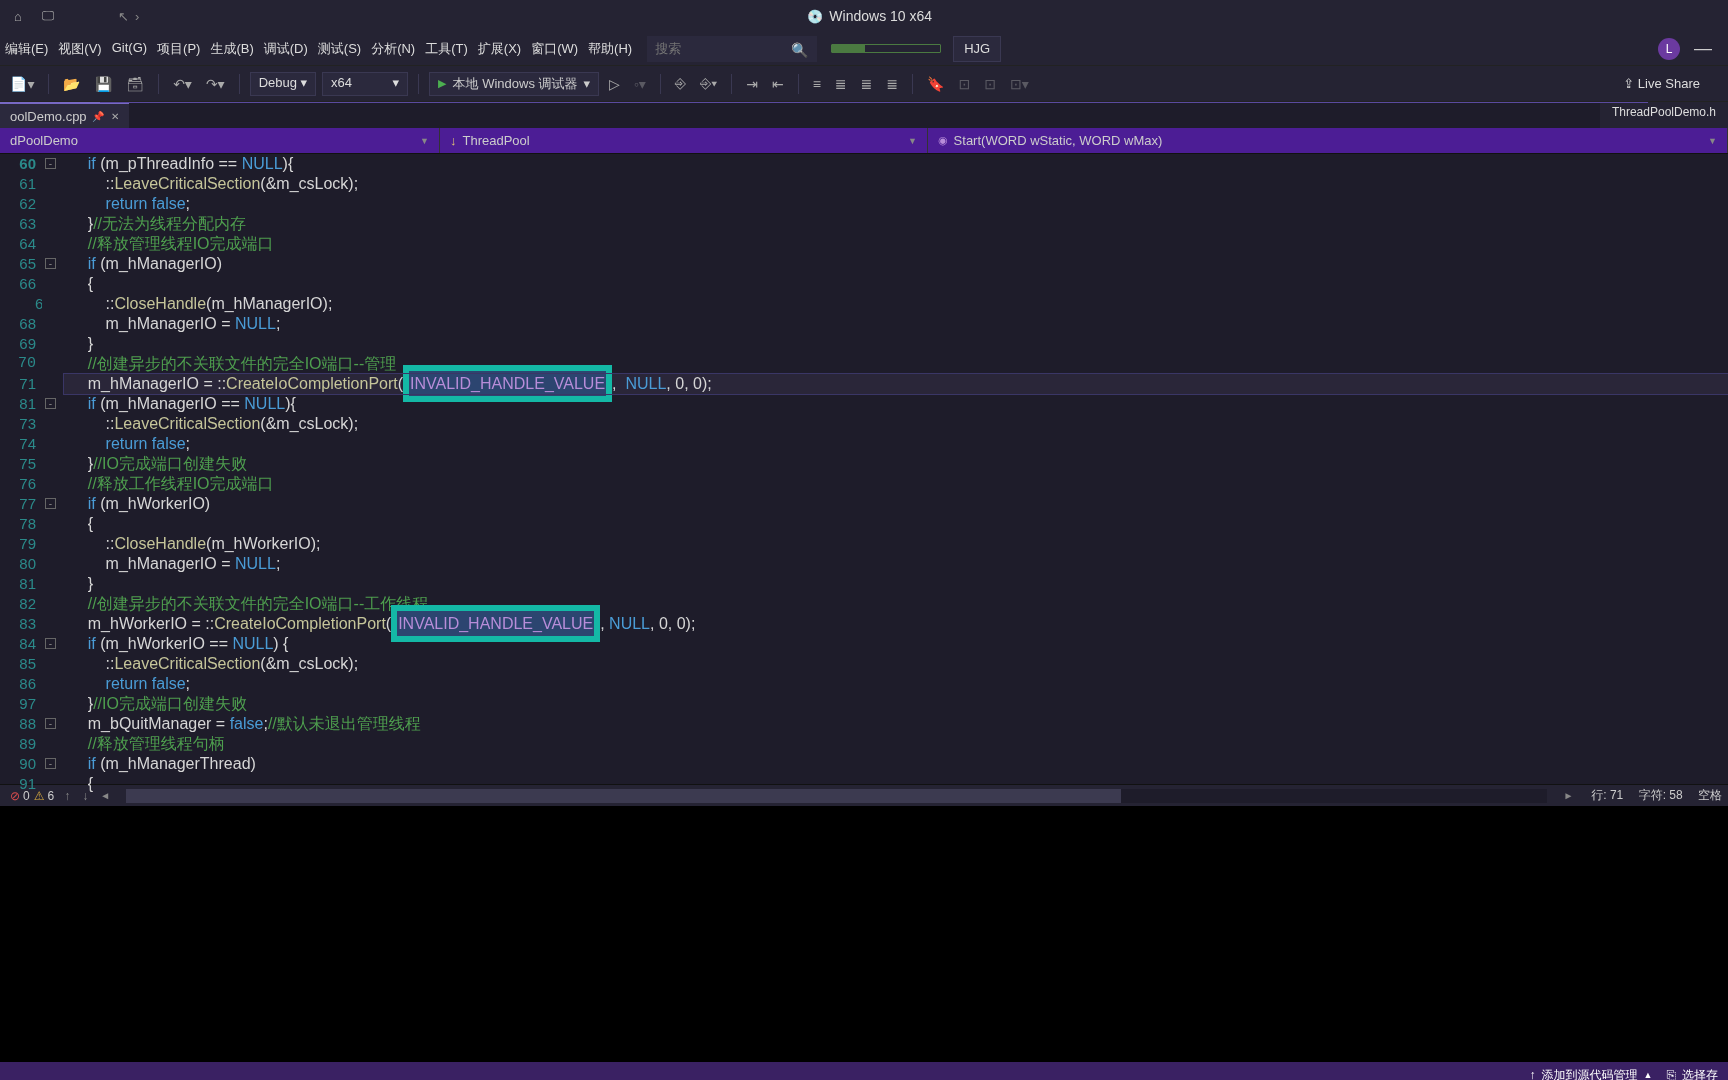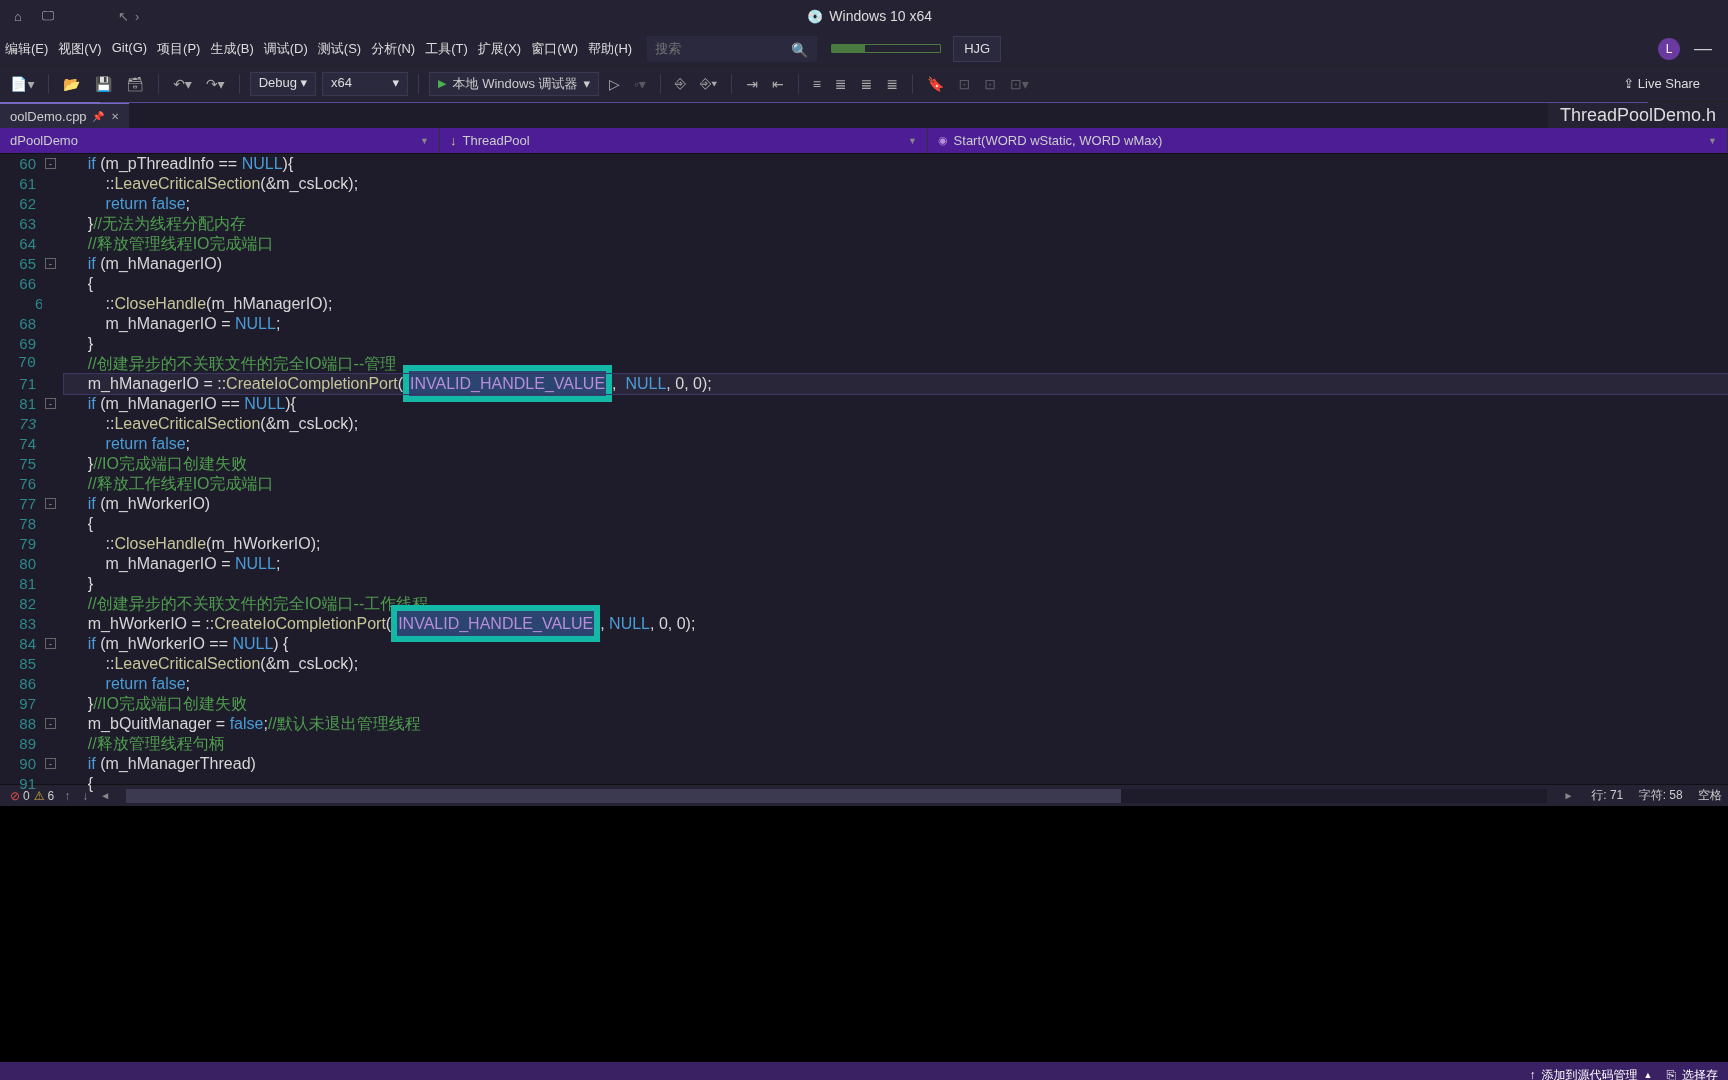--- a/index.html
+++ b/index.html
@@ -36,21 +36,21 @@
 .debugger-btn { display: flex; align-items: center; gap: 6px; background: #2b293d; border: 1px solid #3a3852; padding: 2px 8px; height: 24px; }
 .play-icon { color: #4caf50; font-size: 11px; }
 .toolbar .right-tools { margin-left: auto; display: flex; align-items: center; gap: 6px; padding-right: 14px; }
 .live-share{padding:3px 8px; color:#ddd;}
 
 
 .tabstrip { height: 26px; background: #1e1c2a; display: flex; align-items: stretch; position:relative; }
 .file-tab { background: #2b293d; padding: 3px 10px; display: flex; align-items: center; gap: 6px; border-top: 2px solid #7869c4; font-size: 13px; }
 .file-tab .pin { color:#999; font-size:10px;}
 .file-tab .close { color:#aaa; font-size:10px;}
-.right-tab{ margin-left:auto; background:#252333; padding:3px 12px; color:#ddd; font-size:18px;}
+.right-tab{ margin-left:auto; background:#252333; padding:3px 12px; color:#ddd; font-size:12px;}
 .tabstrip .purple-line{position:absolute; left:100px; right:80px; top:0; height:1px; background:#5a4a9f;}
 
 
 .nav-dropdowns { height: 26px; background: #1e1c2a; display: flex; border-bottom: 1px solid #111; }
 .nav-dd { flex: 1; border-right: 1px solid #333; padding: 3px 10px; display: flex; align-items: center; gap: 6px; font-size: 13px; color: #ccc; background: #4c1d95; }
 .nav-dd.first { flex: 0 0 440px; }
 .nav-dd.mid{flex:0 0 488px;}
 .nav-dd .dd-arrow { margin-left: auto; color: #888; font-size: 9px; }
 .nav-dd .scope-icon{color:#e0c674;}
 .nav-dd .func-icon{color:#b88dd9; font-size:11px;}
@@ -202,34 +202,34 @@
   </div>
   <div class="nav-dd">
     <span class="func-icon">◉</span>
     <span>Start(WORD wStatic, WORD wMax)</span>
       <span class="dd-arrow">▼</span>
   </div>
 </div>
 
 <div class="editor-wrap">
   <div class="gutter">
-      <div style="height: 20px;">60</div>
+      <div style="height: 20px; font-weight: bold;">60</div>
       <div style="height: 20px;">61</div>
       <div style="height: 20px;">62</div>
       <div style="height: 20px;">63</div>
       <div style="height: 20px;">64</div>
       <div style="height: 20px;">65</div>
       <div style="height: 20px;">66</div>
       <div style="height: 20px; padding-left: 35px;">67</div>
       <div style="height: 20px;">68</div>
       <div style="height: 20px;">69</div>
       <div style="height: 20px; font-family: Liberation Mono, monospace;">70</div>
       <div style="height: 20px;">71</div>
       <div style="height: 20px;">81</div>
-      <div style="height: 20px; font-style: italic;">73</div>
+      <div style="height: 20px;">73</div>
       <div style="height: 20px;">74</div>
       <div style="height: 20px;">75</div>
       <div style="height: 20px;">76</div>
       <div style="height: 20px;">77</div>
       <div style="height: 20px;">78</div>
       <div style="height: 20px;">79</div>
       <div style="height: 20px;">80</div>
       <div style="height: 20px;">81</div>
       <div style="height: 20px;">82</div>
       <div style="height: 20px;">83</div>

